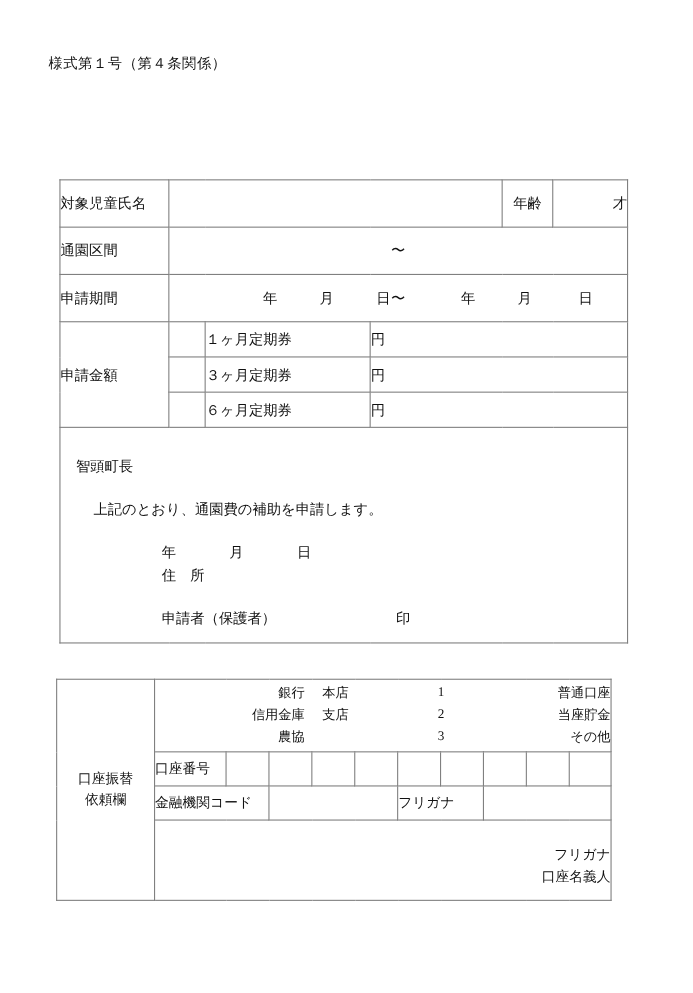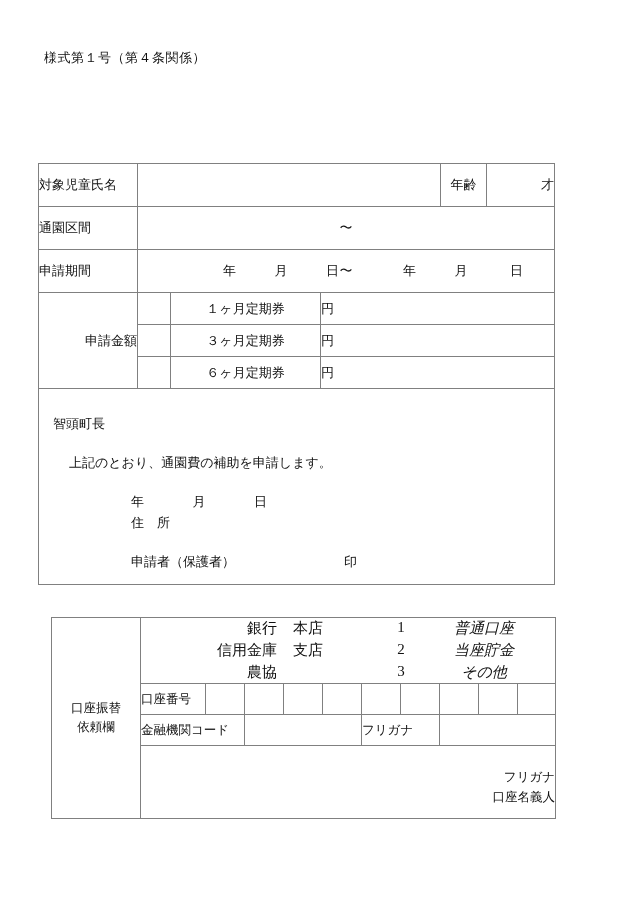--- a/index.html
+++ b/index.html
@@ -35,21 +35,21 @@
     top: 107px;
     text-align: center;
     font-size: 21px;
     font-weight: bold;
     letter-spacing: 2px;
   }
 
   
   .main-table {
     position: absolute;
-    left: 38px;
+    left: 54px;
     top: 163px;
     width: 516px;
     border-collapse: collapse;
     table-layout: fixed;
     font-size: 13px;
   }
   .main-table td {
     border: 1px solid #808080;
     padding: 0;
     vertical-align: middle;
@@ -77,27 +77,26 @@
     height: 42px;
     letter-spacing: 0.5px;
   }
   .period-line .sp-l { display:inline-block; width: 85px; }
   .period-line .sp-m { display:inline-block; width: 38px; }
   .period-line .sp-n { display:inline-block; width: 42px; }
   .period-line .sp-b { display:inline-block; width: 50px; }
 
   .ticket-row td { height: 31px; }
   .ticket-narrow { width: 33px; }
-  .ticket-name { padding-left: 10px; text-align: center; }
+  .ticket-name { padding-left: 10px; }
   .ticket-yen { padding-left: 8px; }
 
   .amount-lbl {
     padding-left: 10px;
     vertical-align: middle;
-    text-align: right;
   }
 
   
   .stmt {
     height: 195px;
     vertical-align: top;
     padding: 0;
     font-family: Liberation Mono, monospace;
   }
   .stmt-inner {
@@ -146,27 +145,27 @@
     line-height: 1.55;
   }
   .bank-head-cell {
     height: 65px;
     vertical-align: middle;
   }
   .bank-head-grid {
     display: grid;
     grid-template-columns: 148px 96px 24px auto;
     row-gap: 3px;
-    font-size: 15px;
+    font-size: 12px;
     padding-left: 4px;
   }
   .bank-head-grid .c-right { text-align: right; padding-right: 16px; }
   .bank-head-grid .c-mid   { text-align: left; }
   .bank-head-grid .c-num   { text-align: center; }
-  .bank-head-grid .c-type  { text-align: center; font-style: italic; }
+  .bank-head-grid .c-type  { text-align: right; }
 
   .acct-lbl {
     width: 65px;
     padding-left: 6px;
     height: 30px;
   }
   .acct-box { }
   .code-row td { height: 30px; }
   .code-lbl { padding-left: 6px; }
 

